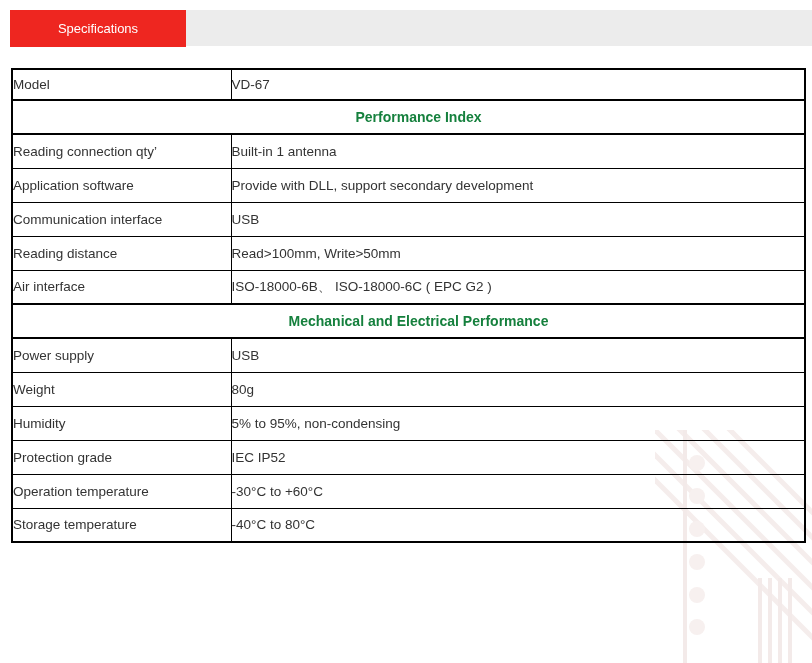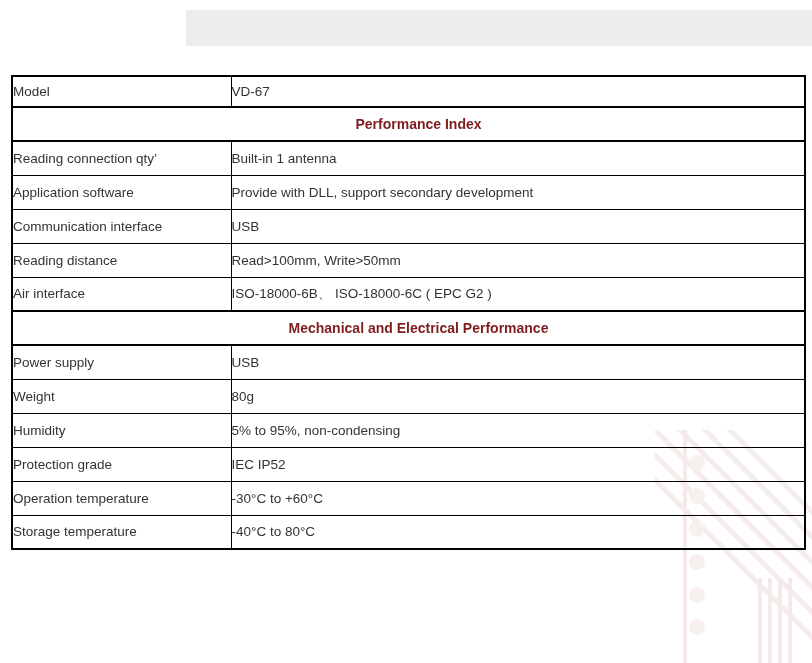--- a/index.html
+++ b/index.html
@@ -42,21 +42,21 @@
     position: absolute;
     left: 655px;
     top: 430px;
     width: 157px;
     height: 233px;
   }
   
   .table-wrap {
     position: absolute;
     left: 11px;
-    top: 75px;
+    top: 68px;
     width: 795px;
   }
   table.spec {
     width: 100%;
     border-collapse: collapse;
     table-layout: fixed;
     border: 2px solid #000000;
     background: transparent;
   }
   table.spec col.c1 { width: 219px; }
@@ -78,31 +78,34 @@
   }
   td.value {
     padding-left: 27px;
     border-radius: 7px;
   }
   tr.section td {
     border-top: 2px solid #000000;
     border-bottom: 2px solid #000000;
     font-weight: bold;
     font-size: 14px;
-    color: #7f1d1d;
+    color: #15803d;
     text-align: center;
     padding-left: 20px;
   }
 </style>
 </head>
 <body>
 
 <div class="page">
 
   <div class="tab-strip"></div>
+  <div class="spec-tab">
+    <span>Specifications</span>
+  </div>
 
   <svg class="circuit" viewBox="0 0 157 233" xmlns="http://www.w3.org/2000/svg">
     <g stroke="#f5edec" stroke-width="5" fill="none">
       <line x1="-60" y1="-10" x2="170" y2="220"></line>
       <line x1="-35" y1="-10" x2="195" y2="220"></line>
       <line x1="-10" y1="-10" x2="220" y2="220"></line>
       <line x1="15" y1="-10" x2="245" y2="220"></line>
       <line x1="40" y1="-10" x2="270" y2="220"></line>
       <line x1="65" y1="-10" x2="295" y2="220"></line>
     </g>

